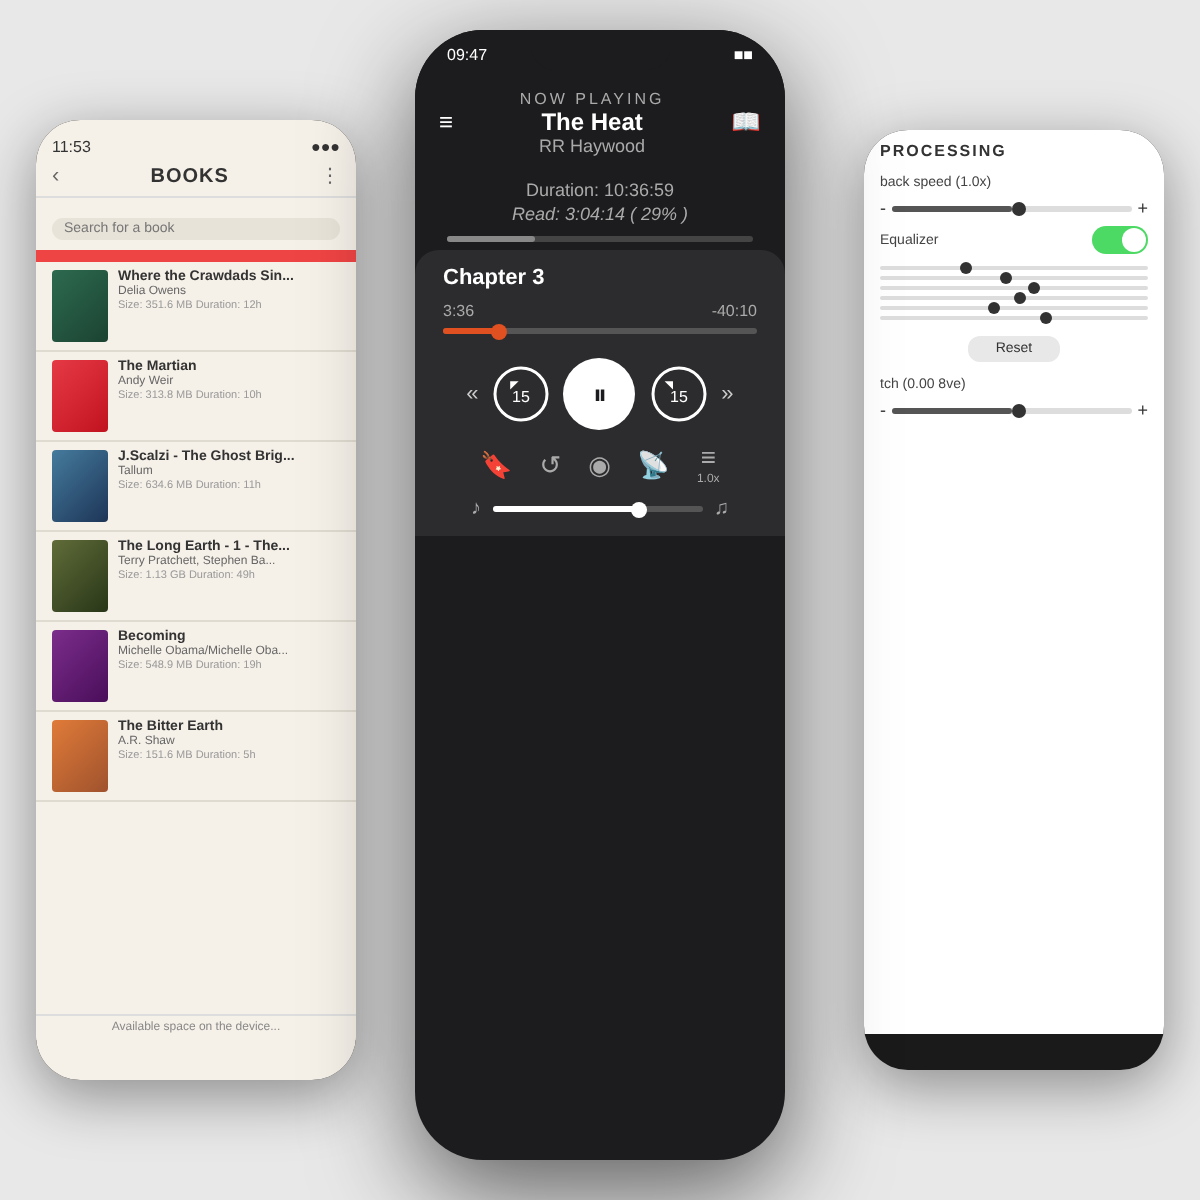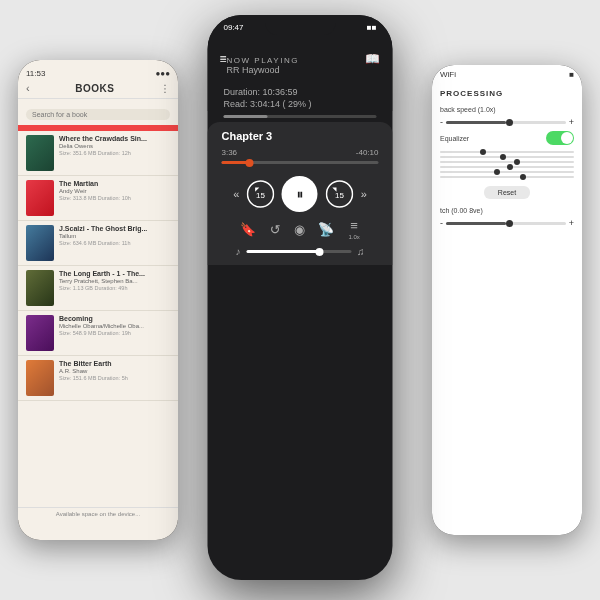--- a/index.html
+++ b/index.html
@@ -258,22 +258,22 @@
       justify-content: space-between;
       padding: 3px 16px 0;
       font-size: 8px;
       color: #fff;
       position: relative;
       z-index: 5;
       gap: 41px;
     }
     .center-now-playing {
       background: #1c1c1e;
+      text-align: center;
       padding: 4px 0 2px;
-      margin-top: 11px;
     }
     .center-now-playing .np-label {
       font-size: 8px;
       letter-spacing: 1.5px;
       color: #aaa;
       text-transform: uppercase;
     }
     .center-now-playing .np-title {
       font-size: 12px;
       font-weight: bold;
@@ -340,30 +340,31 @@
       font-weight: bold;
       color: #d4a060;
       text-transform: uppercase;
       letter-spacing: 1px;
       margin-top: 2px;
     }
 
     .center-info {
       background: #1c1c1e;
       padding: 6px 16px 2px;
-      text-align: left;
+      text-align: center;
     }
     .duration-text {
       font-size: 9px;
       color: #aaa;
       margin-bottom: 2px;
     }
     .read-text {
       font-size: 9px;
       color: #aaa;
+      font-style: italic;
     }
 
     .progress-bar-container {
       margin: 4px 16px;
       height: 3px;
       background: #444;
       border-radius: 2px;
     }
     .progress-bar-fill {
       height: 100%;
@@ -578,24 +579,20 @@
           <div class="book-title">The Bitter Earth</div>
           <div class="book-author">A.R. Shaw</div>
           <div class="book-meta">Size: 151.6 MB  Duration: 5h</div>
         </div>
       </div>
     </div>
     <div class="footer-left">Available space on the device...</div>
   </div>
 
   <div class="phone-right">
-    <div class="status-bar">
-      <span>WiFi</span>
-      <span>■</span>
-    </div>
     <div class="right-content">
       <div class="right-section-title">PROCESSING</div>
 
       <div class="right-label">back speed (1.0x)</div>
       <div class="right-slider-row">
         <span class="plus-minus">-</span>
         <div class="right-slider">
           <div class="fill" style="width:50%;"></div>
           <div class="thumb" style="left:50%;"></div>
         </div>
@@ -660,20 +657,21 @@
     <div class="status-bar">
       <span>09:47</span>
       <span style="font-size:7px;">▲▲▲</span>
       <span>■■</span>
     </div>
 
     <div class="center-header-bar">
       <span class="hamburger-icon">≡</span>
       <div class="center-now-playing" style="flex:1;">
         <div class="np-label">NOW PLAYING</div>
+        <div class="np-title">The Heat</div>
         <div class="np-author">RR Haywood</div>
       </div>
       <span class="book-icon">📖</span>
     </div>
 
 
     <div class="center-info">
       <div class="duration-text">Duration: 10:36:59</div>
       <div class="read-text">Read: 3:04:14 ( 29% )</div>
     </div>

